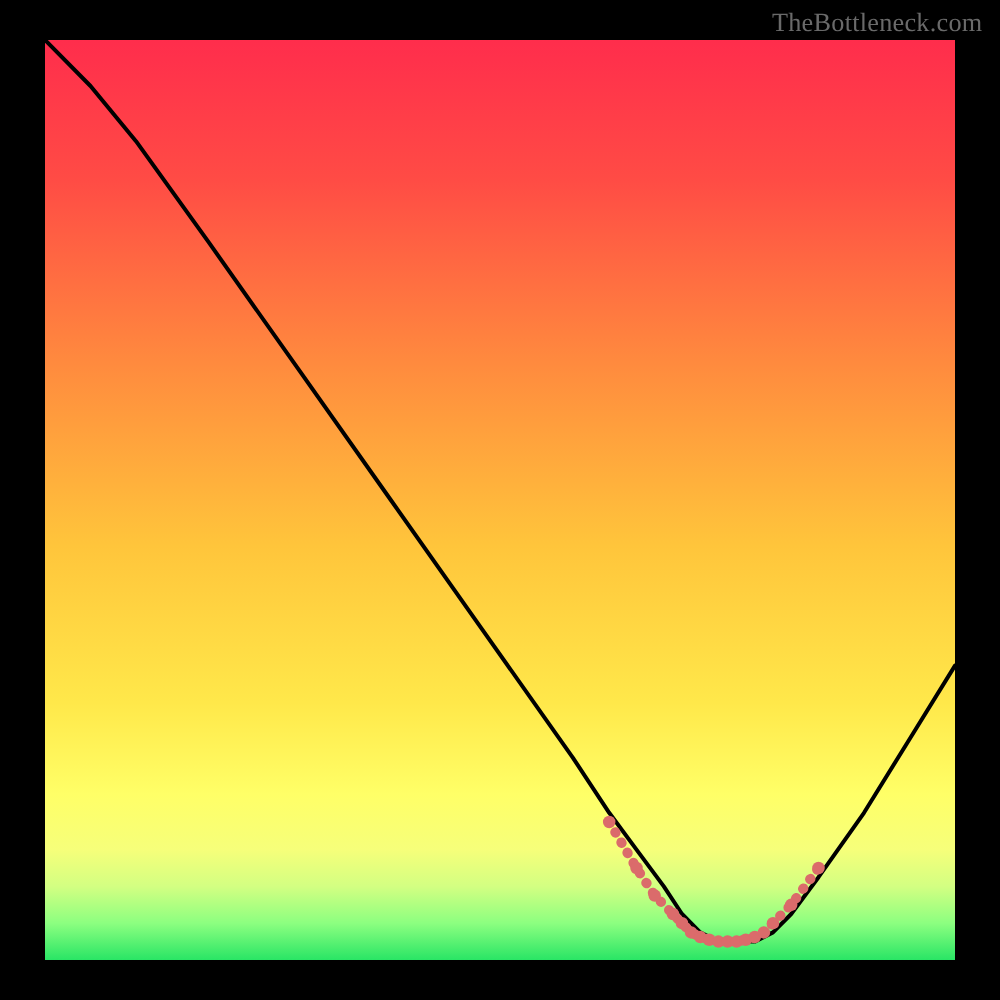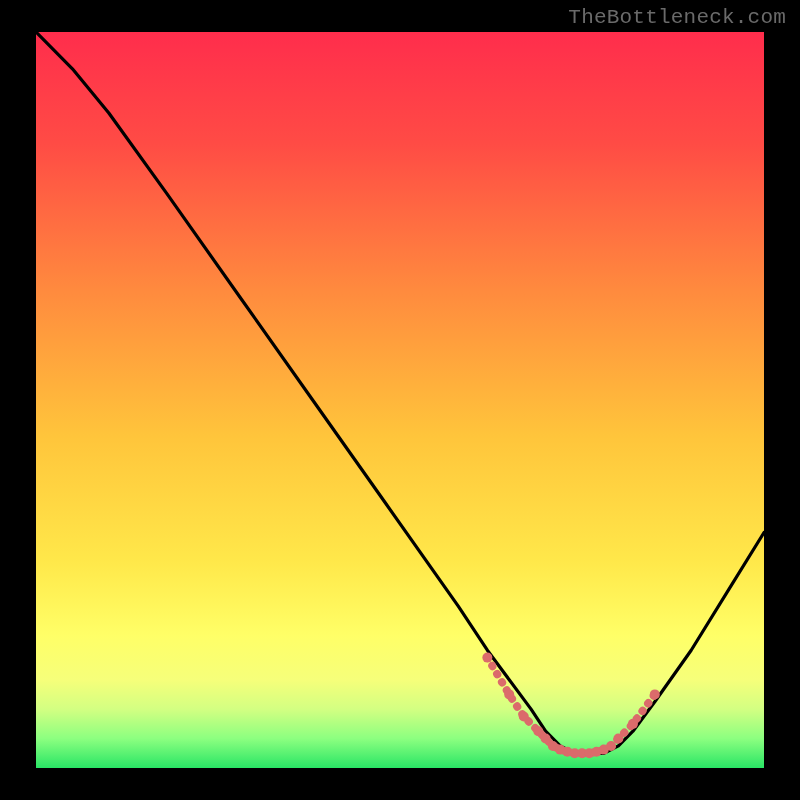--- a/index.html
+++ b/index.html
@@ -13,21 +13,21 @@
   .container {
     position: relative;
     width: 800px;
     height: 800px;
     background: #000000;
   }
   .watermark {
     position: absolute;
     top: 6px;
     right: 14px;
-    font-family: Liberation Mono, monospace;
+    font-family: Liberation Serif, serif;
     font-size: 21px;
     font-weight: 500;
     color: #6a6a6a;
     letter-spacing: 0.2px;
     z-index: 10;
   }
   .plot-area {
     position: absolute;
     left: 36px;
     top: 32px;

